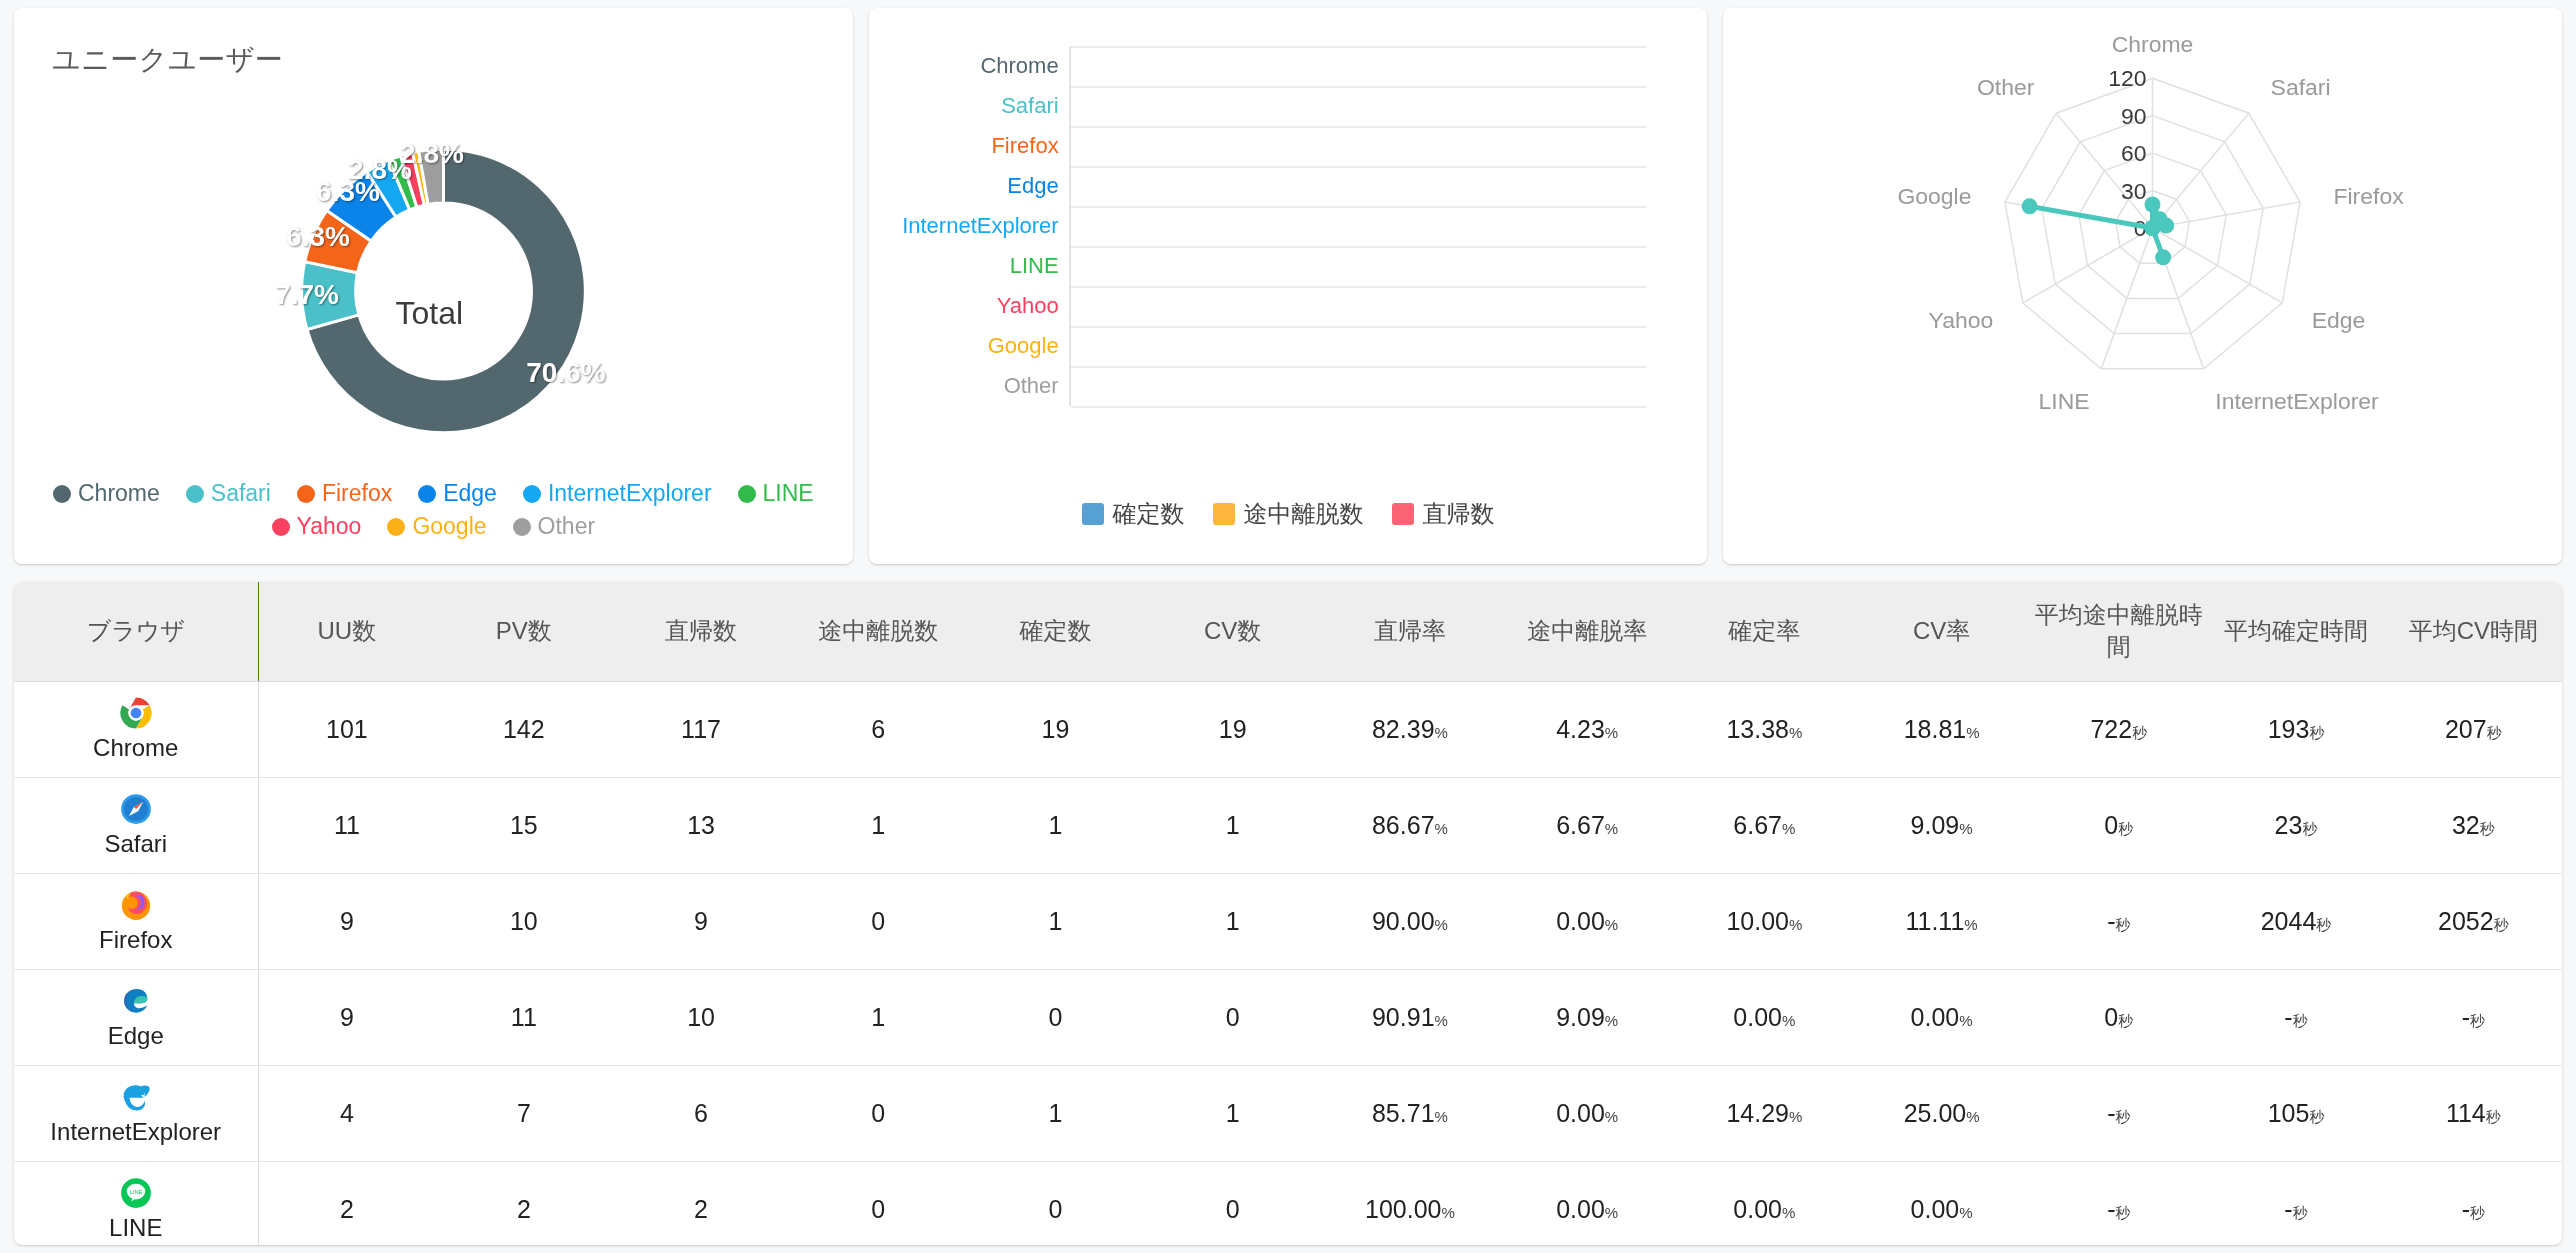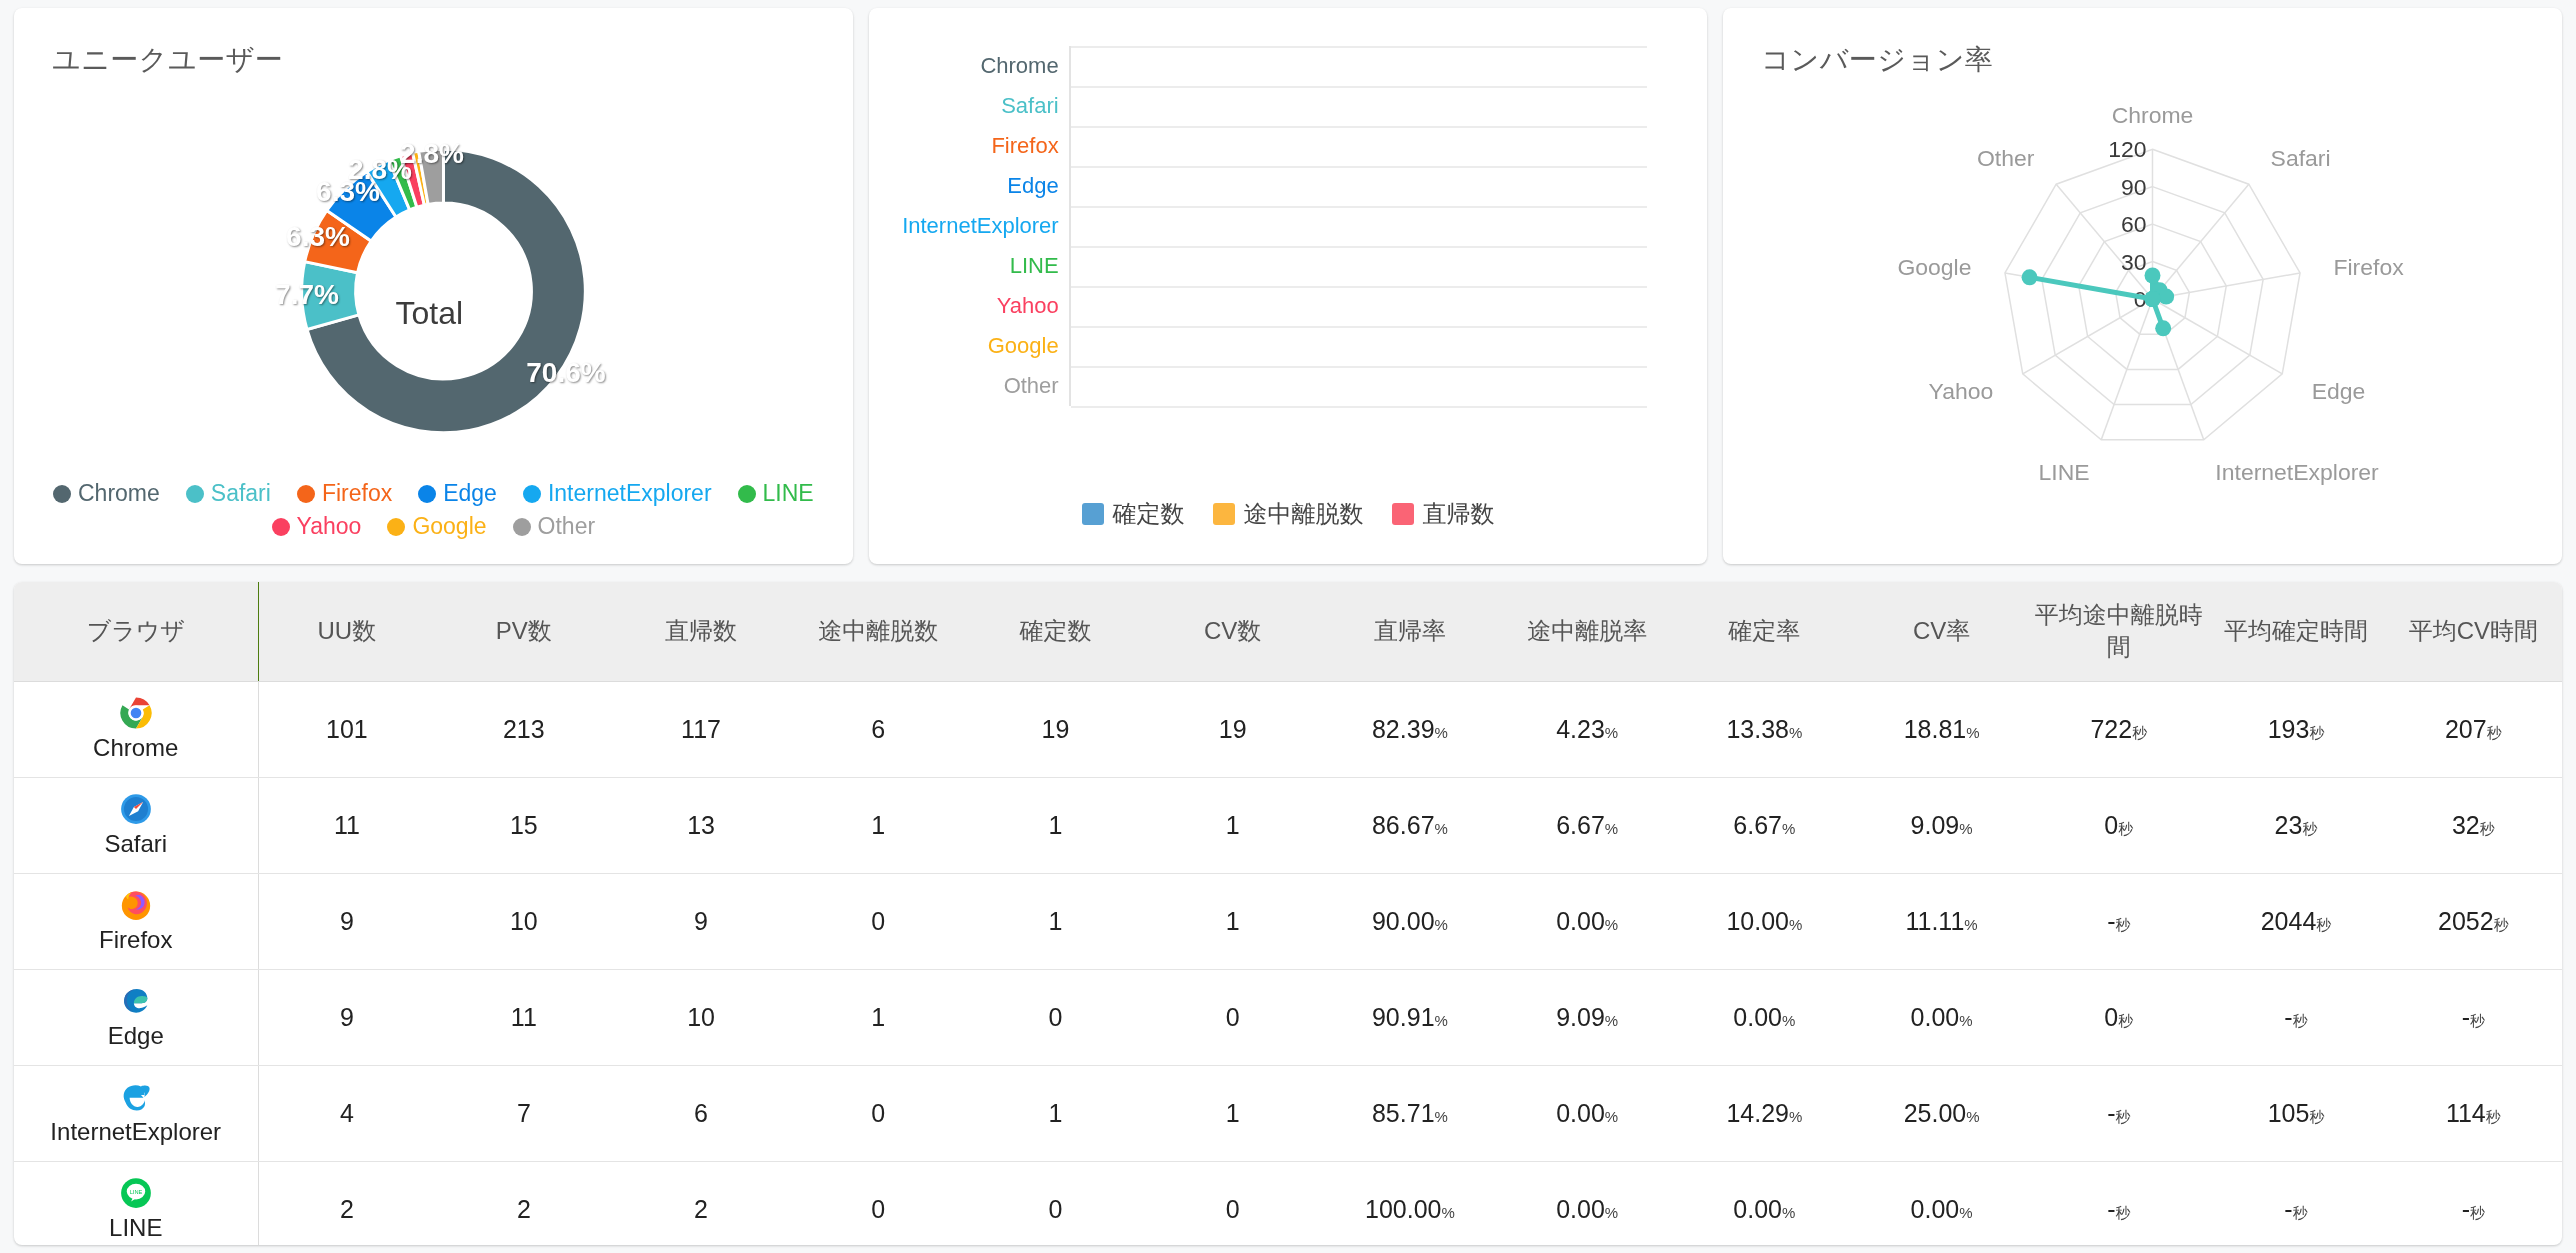--- a/index.html
+++ b/index.html
@@ -257,21 +257,20 @@
             <span>途中離脱数</span>
           </span>
           <span class="bar-legend-item">
             <span class="bar-legend-box" style="background: rgb(250, 100, 117);"></span>
             <span>直帰数</span>
           </span>
         </div>
     </div>
 
     <div class="card">
-      <div class="card-title">コンバージョン率</div>
       <div class="radar-wrap">
         <svg id="radar-svg" width="859" height="440" viewBox="0 0 860 440">
             <polygon points="430,182.5 454.10453536324525,191.27333338303833 466.9302907379578,213.48819333749012 462.4759526419165,238.75 442.82575537471257,255.23847327947158 417.17424462528743,255.23847327947158 397.5240473580836,238.75 393.0697092620422,213.48819333749012 405.89546463675475,191.27333338303833" fill="none" stroke="#e0e0e0" stroke-width="1.5"></polygon>
             <polygon points="430,145 478.20907072649044,162.54666676607664 503.8605814759156,206.97638667498023 494.9519052838329,257.5 455.65151074942514,290.47694655894315 404.34848925057486,290.47694655894315 365.0480947161671,257.5 356.13941852408436,206.97638667498023 381.79092927350956,162.54666676607667" fill="none" stroke="#e0e0e0" stroke-width="1.5"></polygon>
             <polygon points="430,107.5 502.3136060897357,133.82000014911497 540.7908722138734,200.46458001247032 527.4278579257493,276.25 468.4772661241377,325.7154198384147 391.5227338758623,325.71541983841473 332.5721420742507,276.25000000000006 319.2091277861266,200.46458001247038 357.6863939102643,133.820000149115" fill="none" stroke="#e0e0e0" stroke-width="1.5"></polygon>
             <polygon points="430,70 526.4181414529809,105.0933335321533 577.7211629518312,193.95277334996044 559.9038105676658,295 481.30302149885034,360.95389311788625 378.6969785011497,360.95389311788625 300.0961894323342,295.00000000000006 282.2788370481688,193.9527733499605 333.58185854701907,105.09333353215331" fill="none" stroke="#e0e0e0" stroke-width="1.5"></polygon>
             <line x1="430" y1="220" x2="430" y2="70" stroke="#e0e0e0" stroke-width="1.5"></line>
             <line x1="430" y1="220" x2="526.4181414529809" y2="105.0933335321533" stroke="#e0e0e0" stroke-width="1.5"></line>
             <line x1="430" y1="220" x2="577.7211629518312" y2="193.95277334996044" stroke="#e0e0e0" stroke-width="1.5"></line>
             <line x1="430" y1="220" x2="559.9038105676658" y2="295" stroke="#e0e0e0" stroke-width="1.5"></line>
@@ -337,21 +336,21 @@
                 <circle cx="24" cy="24" r="22" fill="#fff"></circle>
                 <path d="M24 2a22 22 0 0 1 19.1 11H24a11 11 0 0 0-9.9 6.2z" fill="#ea4335"></path>
                 <path d="M4.9 13A22 22 0 0 0 24 46l9.5-16.5A11 11 0 0 1 14.1 19.2z" fill="#34a853"></path>
                 <path d="M43.1 13A22 22 0 0 1 24 46l9.5-16.5A11 11 0 0 0 33.5 19z" fill="#fbbc05"></path>
                 <circle cx="24" cy="24" r="10.5" fill="#fff"></circle>
                 <circle cx="24" cy="24" r="7.5" fill="#4285f4"></circle>
               </svg>
               <span class="browser-name">Chrome</span>
             </td>
             <td>101</td>
-            <td>213</td>
+            <td>142</td>
             <td>117</td>
             <td>6</td>
             <td>19</td>
             <td>19</td>
             <td>82.39<span class="unit">%</span></td>
             <td>4.23<span class="unit">%</span></td>
             <td>13.38<span class="unit">%</span></td>
             <td>18.81<span class="unit">%</span></td>
             <td>722<span class="unit">秒</span></td>
             <td>193<span class="unit">秒</span></td>

